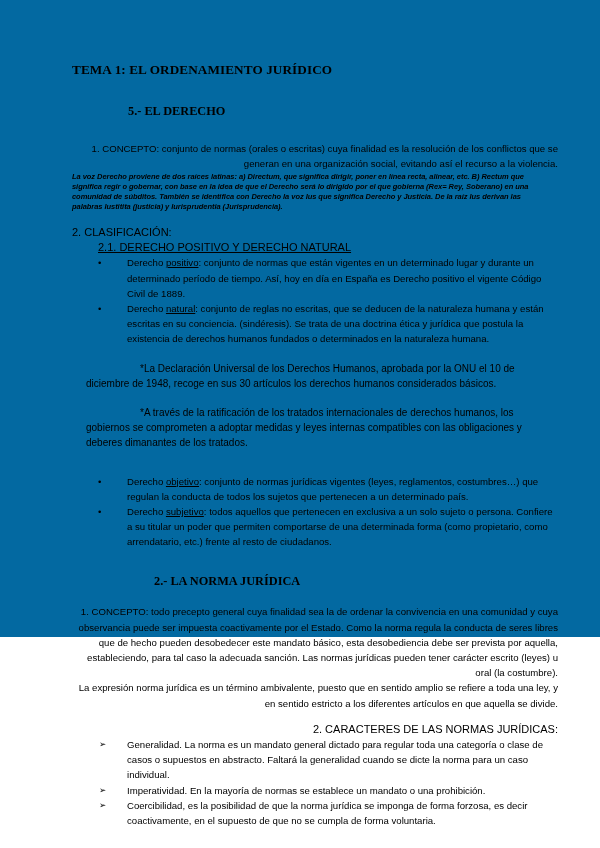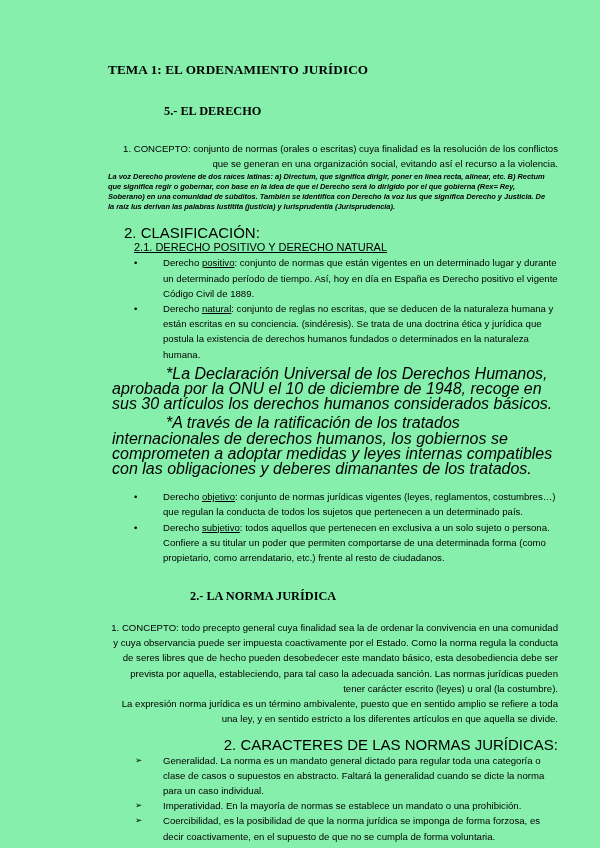--- a/index.html
+++ b/index.html
@@ -10,24 +10,24 @@
   body {
     width: 600px;
     height: 848px;
     font-family: "Liberation Sans", sans-serif;
     color: #000000;
     overflow: hidden;
   }
   .page {
     position: relative;
     width: 600px;
-    height: 848px;
-    background: #86efac;
+    height: 637px;
+    background: #0369a1;
     box-sizing: border-box;
-    padding: 62px 42px 0 108px;
+    padding: 62px 42px 0 72px;
   }
 
   
   .doc-title {
     font-family: "Liberation Serif", serif;
     font-weight: bold;
     font-size: 13.2px;
     letter-spacing: 0.1px;
     margin: 0 0 26px 0;
     line-height: 1.2;
@@ -55,40 +55,39 @@
   }
   .note-p {
     font-size: 7.5px;
     font-style: italic;
     font-weight: bold;
     line-height: 10px;
     margin: 1px 8px 0 0;
     letter-spacing: -0.05px;
   }
   .label-p {
-    font-size: 15px;
+    font-size: 11px;
     line-height: 15.2px;
-    margin: 13px 0 0 16px;
+    margin: 13px 0 0 0;
   }
   .label-p.tight {
     margin-top: 11px;
     text-align: right;
   }
   .sub-head {
     font-size: 11px;
     line-height: 15.2px;
     margin: 0 0 0 26px;
     text-decoration: underline;
   }
   .star-p {
-    font-size: 16px;
+    font-size: 10px;
     line-height: 15.2px;
-    margin: 4px;
+    margin: 14px;
     text-indent: 54px;
-    font-style: italic;
   }
 
   
   ul.bullets {
     list-style: none;
     margin: 0;
     padding: 0;
   }
   ul.bullets > li {
     position: relative;

